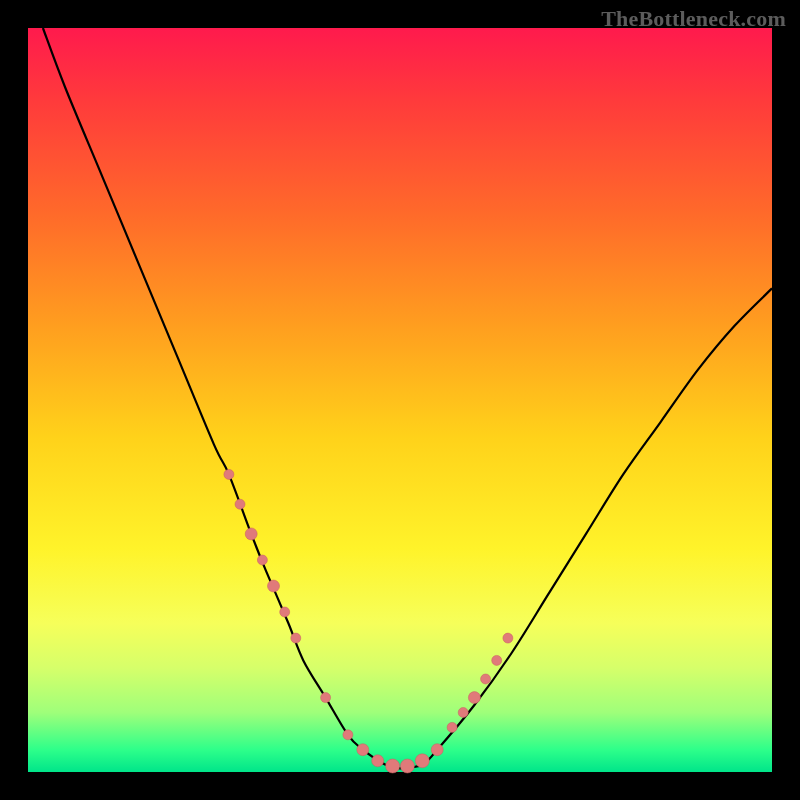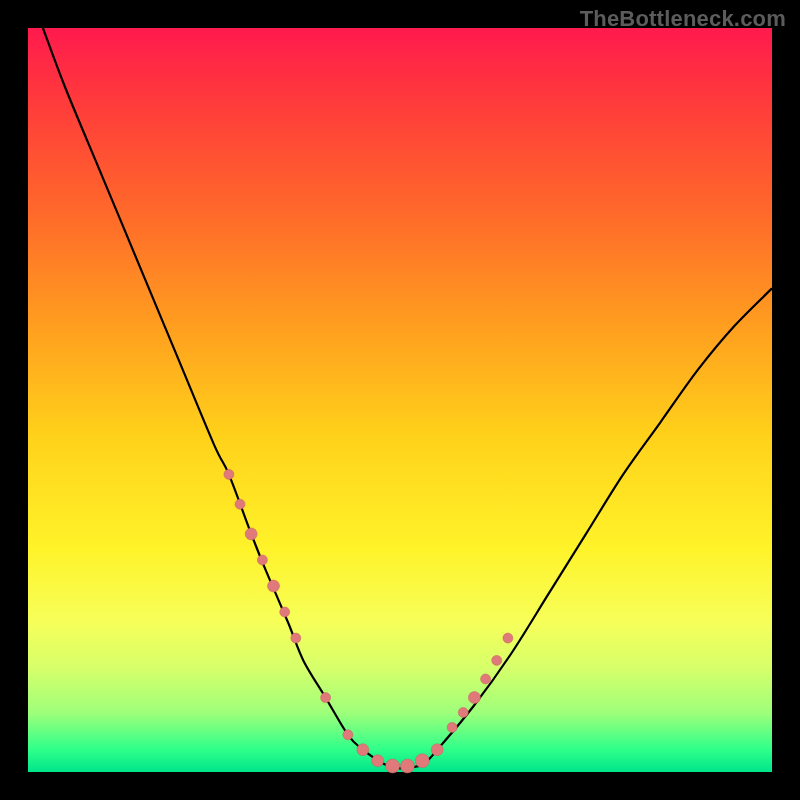--- a/index.html
+++ b/index.html
@@ -36,21 +36,21 @@
       #d6ff6a 86%,
       #9fff7a 92%,
       #2eff8a 97%,
       #00e58a 100%
     );
   }
   .watermark {
     position: absolute;
     top: 6px;
     right: 14px;
-    font-family: Liberation Sans, sans-serif;
+    font-family: Liberation Serif, serif;
     font-size: 22px;
     font-weight: 600;
     color: #5c5c5c;
     letter-spacing: 0.2px;
     user-select: none;
   }
   svg.curve {
     position: absolute;
     left: 0;
     top: 0;

